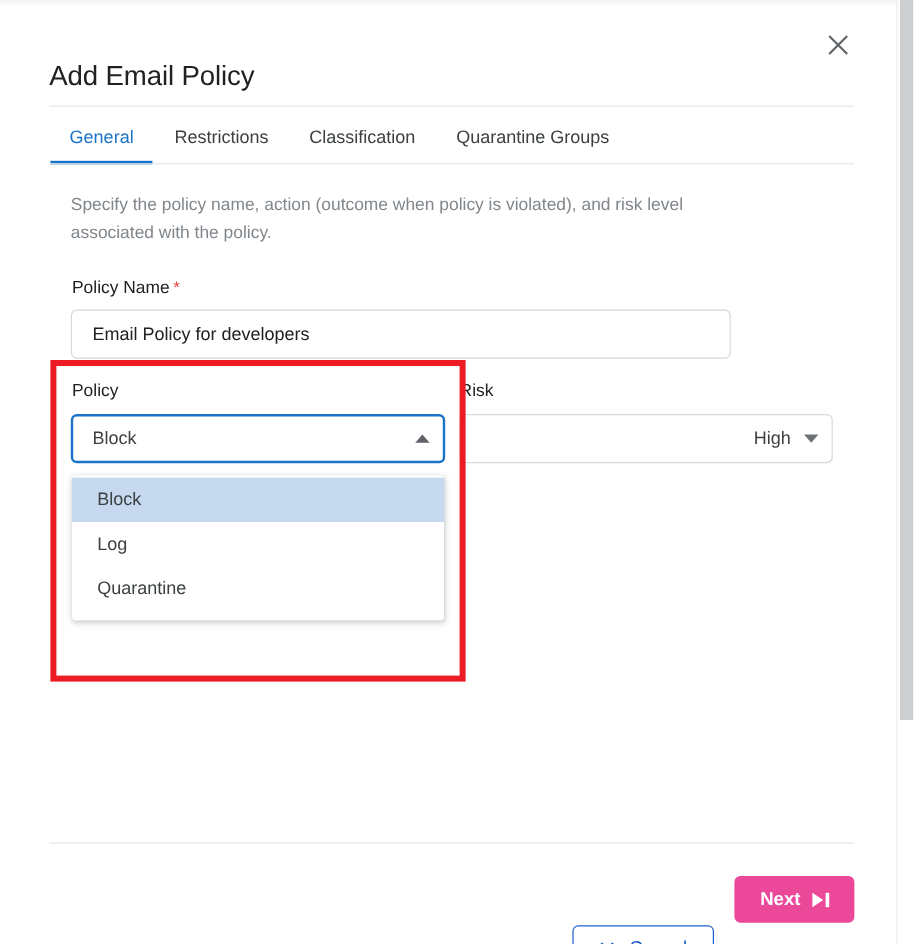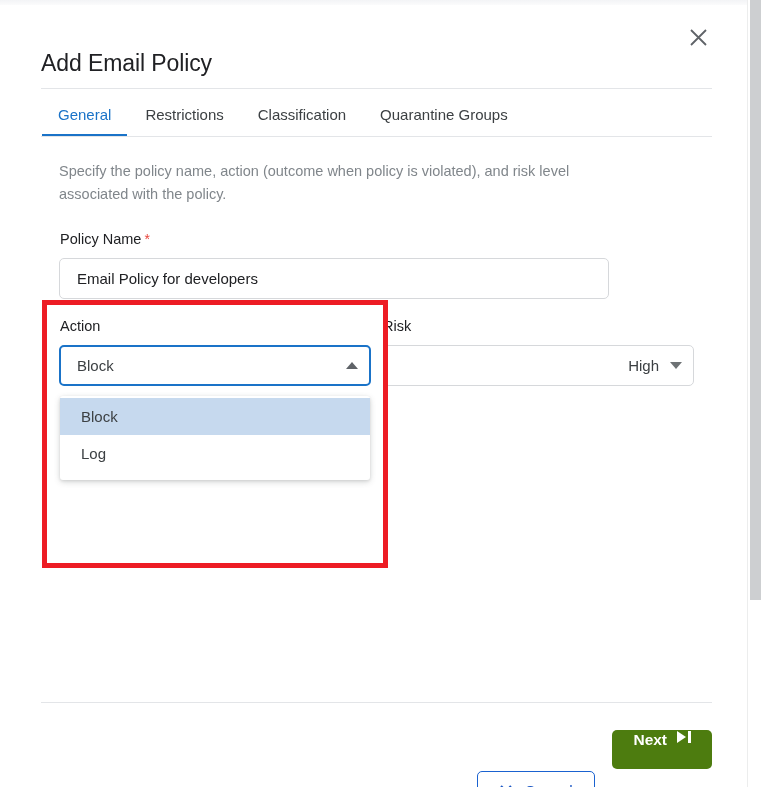--- a/index.html
+++ b/index.html
@@ -288,27 +288,27 @@
   }
   .btn-next {
     position: absolute;
     left: 612px;
     top: 730px;
     width: 100px;
     height: 39px;
     box-sizing: border-box;
     border: none;
     border-radius: 5px;
-    background: #4d7c0f;
+    background: #ec4899;
     color: #ffffff;
     font-size: 15.5px;
     font-weight: bold;
     font-family: "Liberation Sans", sans-serif;
     display: flex;
-    align-items: flex-start;
+    align-items: center;
     justify-content: center;
     gap: 10px;
     cursor: pointer;
   }
   .icon-x-small {
     display: inline-block;
     width: 13px;
     height: 13px;
     position: relative;
   }
@@ -365,31 +365,32 @@
   </div>
   <div class="tabs-underline"></div>
 
   <div class="description">Specify the policy name, action (outcome when policy is violated), and risk level associated with the policy.</div>
 
   <div class="field-label label-policy">
     <span>Policy Name</span><span class="req-star">*</span>
   </div>
   <input class="text-input" type="text" value="Email Policy for developers" style="">
 
-  <div class="field-label label-action">Action</div>
+  <div class="field-label label-action">Policy</div>
   <div class="select-box select-action focused">
     <span class="select-value">Block</span>
     <span class="select-caret">
         <span class="caret-up"></span>
       </span>
   </div>
 
   <div class="dropdown-menu">
     <div class="dropdown-item selected">Block</div>
     <div class="dropdown-item">Log</div>
+    <div class="dropdown-item">Quarantine</div>
   </div>
 
   <div class="field-label label-risk">Risk</div>
   <div class="select-box select-risk">
     <span class="select-value">High</span>
     <span class="select-caret">
         <span class="caret-down"></span>
       </span>
   </div>
 

